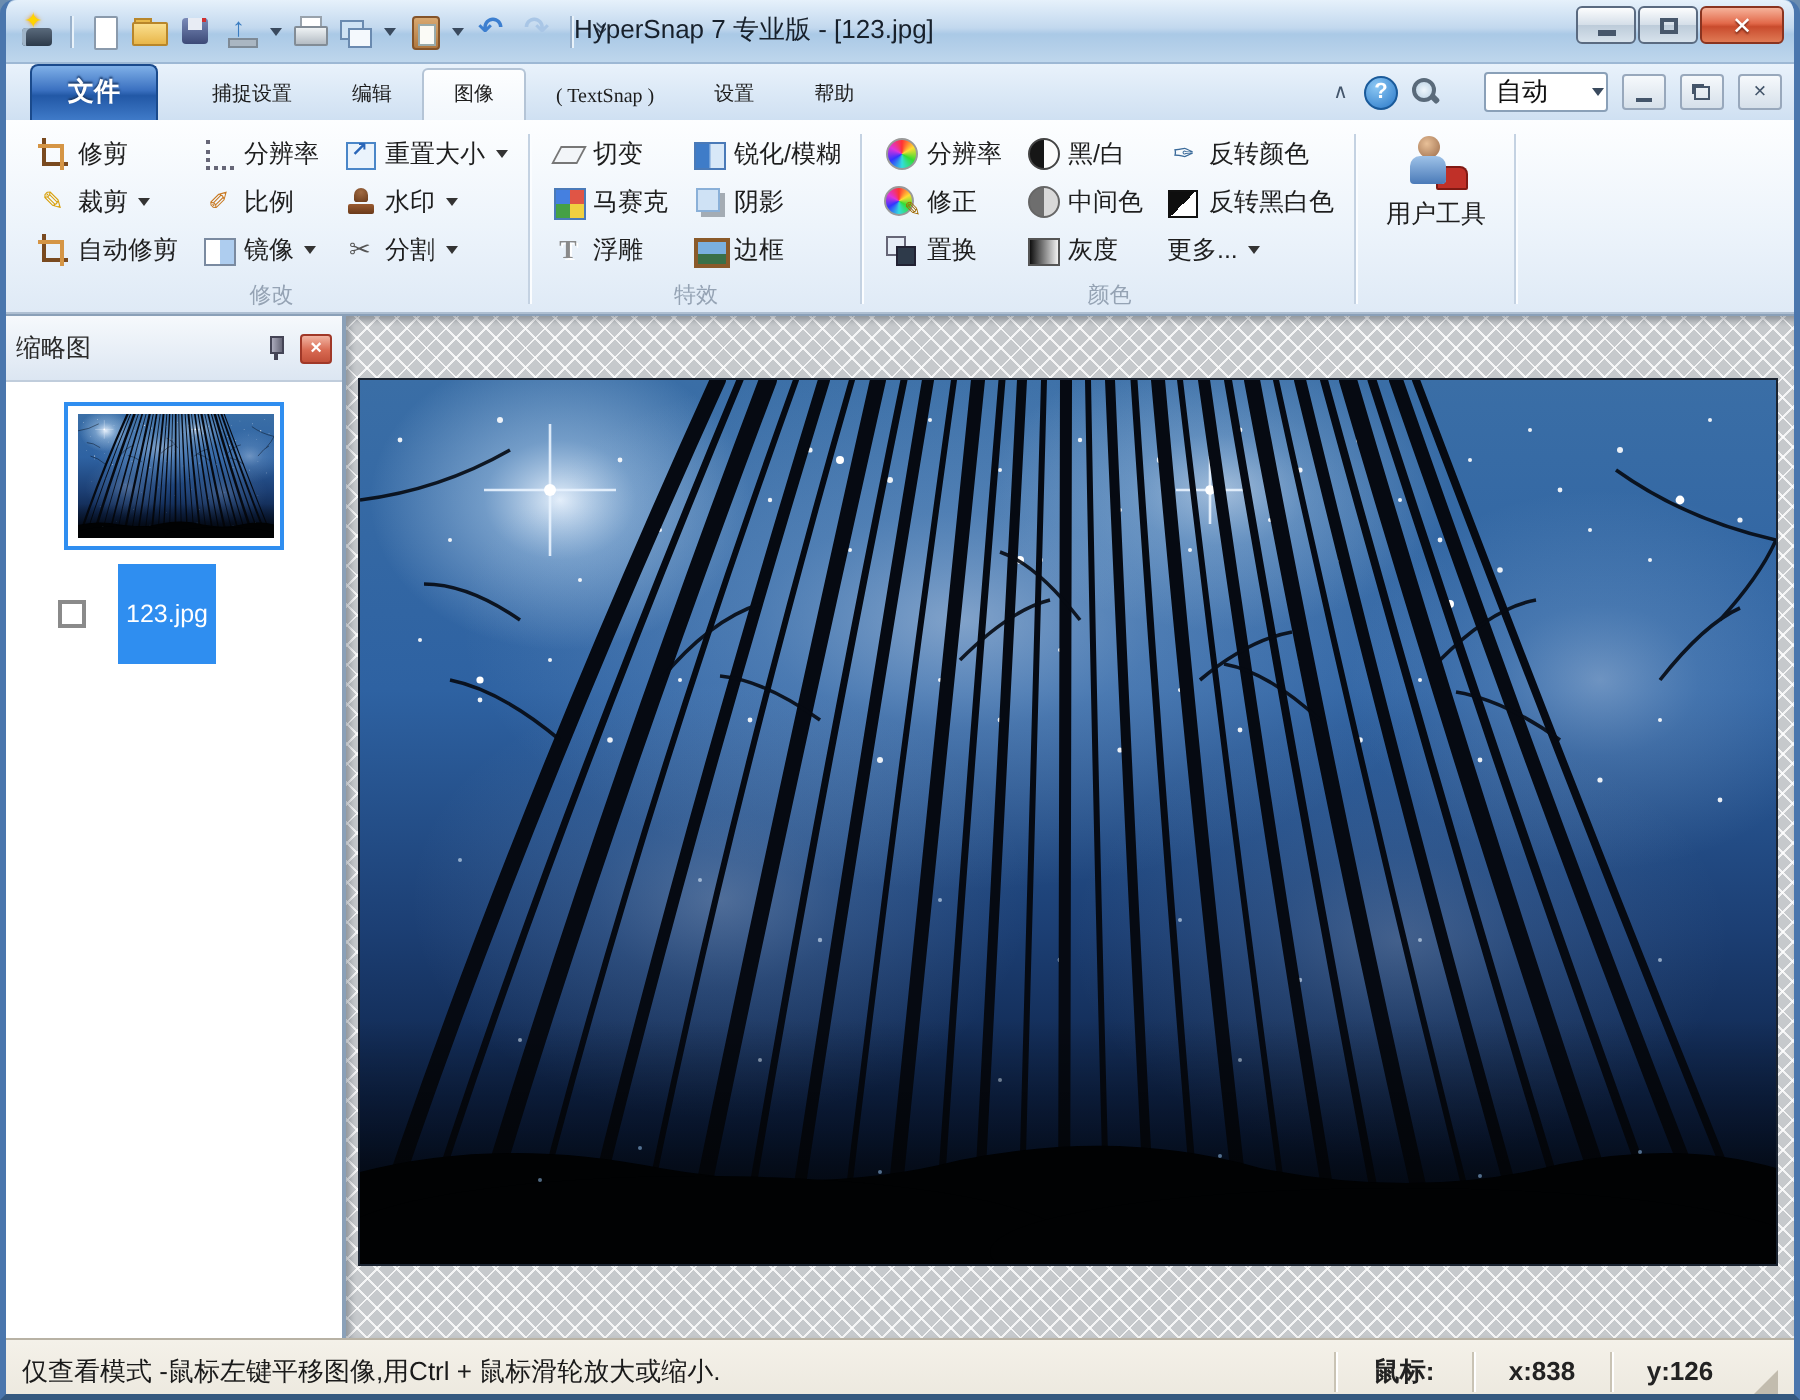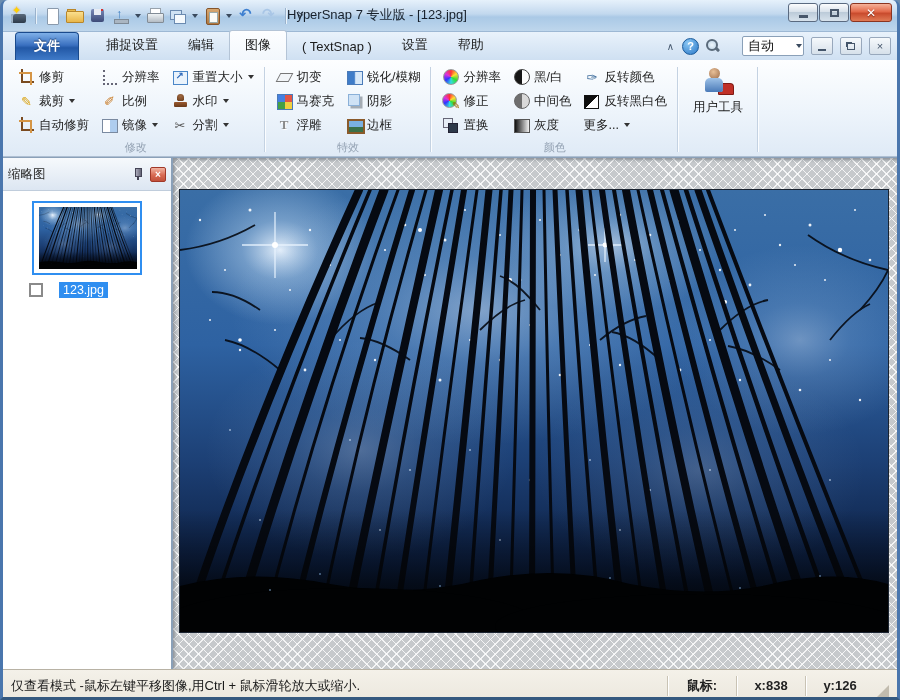--- a/index.html
+++ b/index.html
@@ -42,21 +42,21 @@
   .wbtn .bar{ width:9px; height:3px; background:#47576b; margin-top:7px;}
   .wbtn .box{ width:9px; height:8px; border:2px solid #47576b;}
   .wbtn-close{ background:linear-gradient(#f6b29a,#e2694a 45%,#c94b2d 55%,#e07a55); border-color:#8a3420;
     color:#fff; font-weight:bold; font-size:12px; text-shadow:0 1px 1px #7a2a18; width:42px;}
 
   
   .tabrow{ height:28px; background:linear-gradient(#e9f2fb,#cfe0f2); display:flex; align-items:flex-end; padding:0 8px; position:relative;}
   .file-btn{ padding:4px 18px 5px; margin:0 12px 0 4px; font-size:13px; font-weight:bold; color:#fff;
     background:linear-gradient(#7fb0e8,#3a70c0 45%,#2258a6 55%,#3f7ac8); border:1px solid #1a4a8c; border-bottom:none;
     border-radius:4px 4px 0 0; text-shadow:0 -1px 1px #1a3a6a;}
-  .tab{ padding:5px 15px 6px; font-size:13px; color:#1c1c1c; }
+  .tab{ padding:5px 15px 6px; font-size:10px; color:#1c1c1c;font-family:Liberation Serif, serif; }
   .tab.active{ background:linear-gradient(#fdfeff,#f2f7fc); border:1px solid #b4c4d6; border-bottom:none; border-radius:3px 3px 0 0;margin-top:16px;}
   .tab-right{ position:absolute; right:6px; top:4px; display:flex; align-items:center; gap:6px;}
   .chev{ font-size:10px; color:#44566c; padding:0 2px;}
   .help-btn{ width:17px; height:17px; border-radius:50%; border:1px solid #1a5a9a; color:#fff; font-size:11px; font-weight:bold;
     background:radial-gradient(circle at 35% 28%,#8cc8f4,#2a78c8); display:flex; align-items:center; justify-content:center;}
   .mag{ width:16px; height:16px; position:relative;}
   .mag::before{ content:""; position:absolute; left:1px; top:1px; width:8px; height:8px; border:2px solid #5a6a7a; border-radius:50%; background:radial-gradient(#eef6fc,#bcd2e4);}
   .mag::after{ content:""; position:absolute; left:10px; top:10px; width:5px; height:2.5px; background:#5a6a7a; transform:rotate(45deg); border-radius:1px;}
   .combo{ width:62px; height:20px; background:#fff; border:1px solid #8aa0b8; display:flex; align-items:center; font-size:13px; padding-left:5px; border-radius:2px;margin-left:15px;}
   .combo .cval{ flex:1; color:#111;}
@@ -130,21 +130,21 @@
   .pin::before{ content:""; position:absolute; left:3px; top:1px; width:5px; height:7px; background:linear-gradient(90deg,#aab,#667); border:1px solid #445;}
   .pin::after{ content:""; position:absolute; left:5px; top:9px; width:2px; height:4px; background:#445;}
   .pclose{ width:16px; height:15px; background:linear-gradient(#f2b4a2,#d86a52 55%,#c2503a); border:1px solid #a03828; border-radius:2px;
     color:#fff; font-size:10px; font-weight:bold; display:flex; align-items:center; justify-content:center;}
   .pclose::before{ content:"×";}
   .panel-body{ flex:1; padding-top:10px;}
   .thumb-wrap{ margin:0 auto; width:110px; border:2px solid #2f8ef0; background:#fff; padding:4px 5px;}
   .thumb-wrap svg{ display:block;}
   .thumb-row{ display:flex; align-items:center; margin-top:7px; padding-left:26px;}
   .cbx{ width:14px; height:14px; border:2px solid #8a8a8a; background:#fff;}
-  .fname{ margin-left:16px; background:#2f8ef0; color:#fff; font-size:12.5px; padding:1px 4px;}
+  .fname{ margin-left:16px; background:#2f8ef0; color:#fff; font-size:12.5px; padding:18px 4px;}
 
   .canvas{ flex:1; position:relative; overflow:hidden;
     background:
       repeating-linear-gradient(45deg, rgba(255,255,255,.8) 0 1px, transparent 1px 7px),
       repeating-linear-gradient(-45deg, rgba(255,255,255,.8) 0 1px, transparent 1px 7px),
       #c6c9cc;
     box-shadow:inset 2px 2px 3px rgba(40,50,60,.35);}
   .main-image{ position:absolute; left:7px; top:32px; width:708px; height:442px; display:block; box-shadow:0 0 0 1px #1a2330;}
 
   

